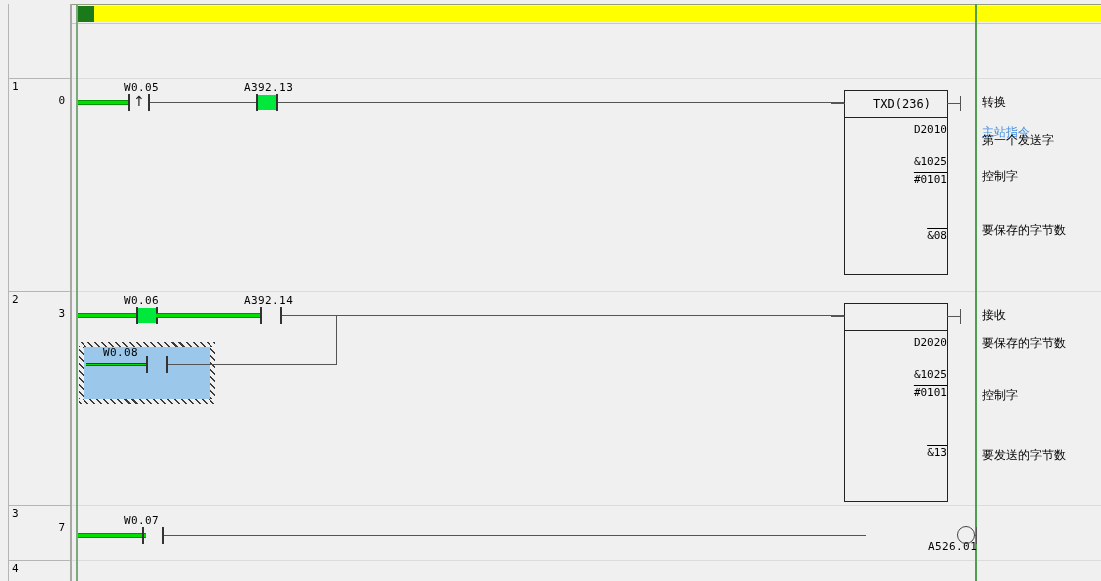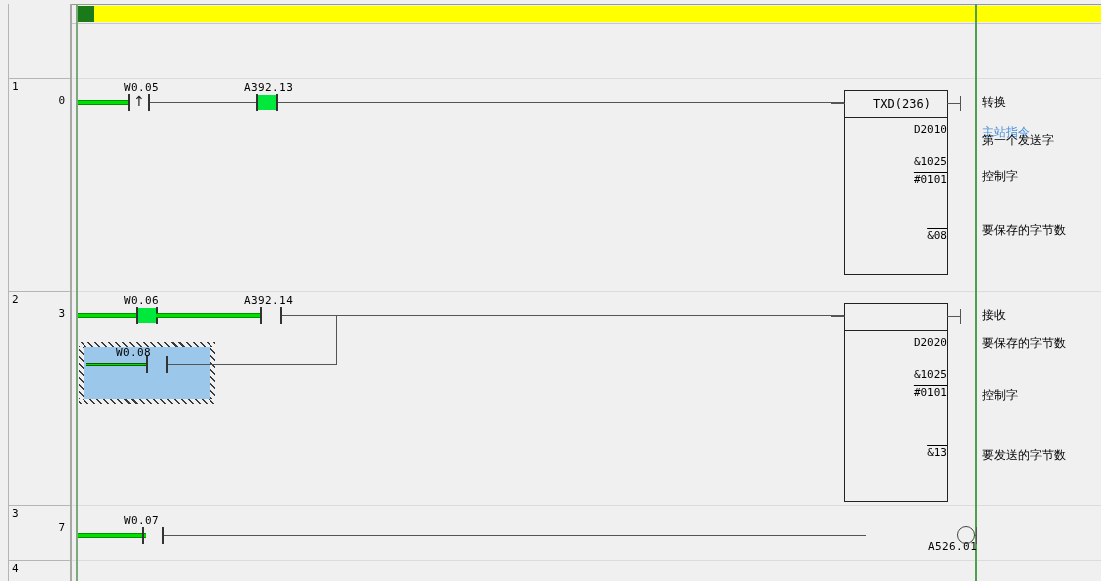--- a/index.html
+++ b/index.html
@@ -199,21 +199,21 @@
       <div class="wire-v" style="left:264px; top:291px; height:50px;"></div>
 
       <div class="wire" style="left:142px; top:340px; width:123px;"></div>
 
       <div class="wire" style="left:264px; top:291px; width:508px;"></div>
 
       <div class="sel-hatch" style="left:7px; top:318px; width:136px; height:62px;">
         <div class="sel-inner" style="left:0; top:0; right:0; bottom:0;"></div>
       </div>
       <div class="wire-live-thin" style="left:14px; top:339px; width:60px;"></div>
-      <div class="lbl" style="left:44px; top:322px;">W0.08</div>
+      <div class="lbl" style="left:31px; top:322px;">W0.08</div>
       <div class="contact" style="left:74px; top:332px; width:22px; height:17px;">
         <div class="bar bar-l"></div>
         <div class="bar bar-r"></div>
       </div>
       <div class="wire" style="left:96px; top:340px; width:47px;"></div>
 
       <div class="instr" style="left:772px; top:279px; width:104px; height:199px;">
         <div class="inlead"></div>
         <div class="outlead"></div>
         <div class="outtick"></div>

